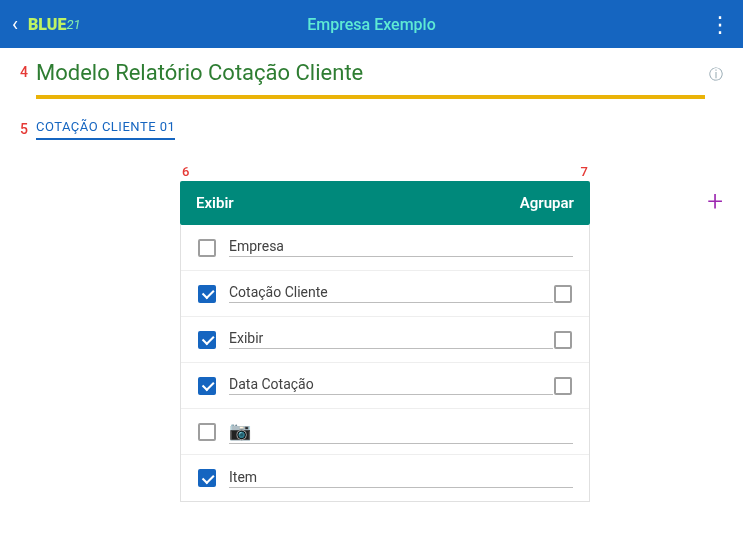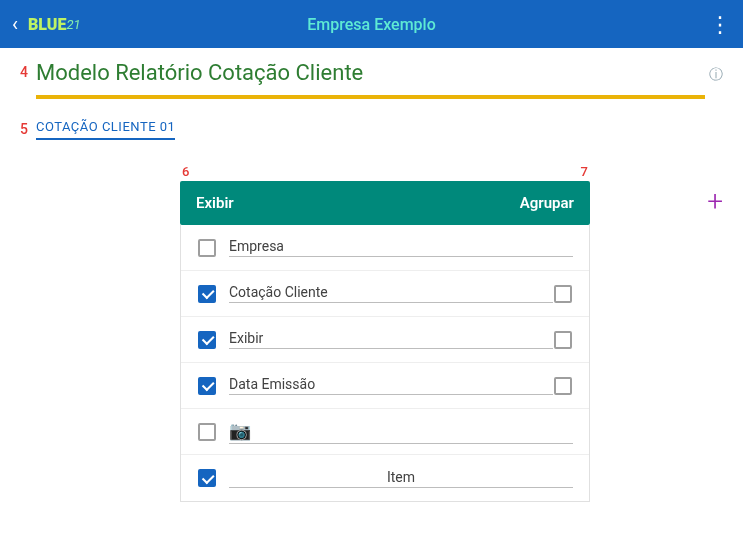--- a/index.html
+++ b/index.html
@@ -147,21 +147,20 @@
     }
     .table-row {
       display: flex;
       align-items: center;
       padding: 8px 16px;
       border-bottom: 1px solid #eeeeee;
       min-height: 46px;
     }
     .table-row:last-child {
       border-bottom: none;
-      text-align: center;
     }
 
     
     .checkbox-wrap {
       width: 20px;
       height: 20px;
       display: flex;
       align-items: center;
       justify-content: center;
       margin-right: 12px;
@@ -312,21 +311,21 @@
           <span class="row-label">Exibir</span>
           <div class="row-agrupar-wrap">
             <div class="checkbox-unchecked"></div>
           </div>
         </div>
 
         <div class="table-row">
           <div class="checkbox-wrap">
             <div class="checkbox-checked"></div>
           </div>
-          <span class="row-label">Data Emissão</span>
+          <span class="row-label">Data Cotação</span>
           <div class="row-agrupar-wrap">
             <div class="checkbox-unchecked"></div>
           </div>
         </div>
 
         <div class="table-row">
           <div class="checkbox-wrap">
             <div class="checkbox-unchecked"></div>
           </div>
           <span class="row-label">

